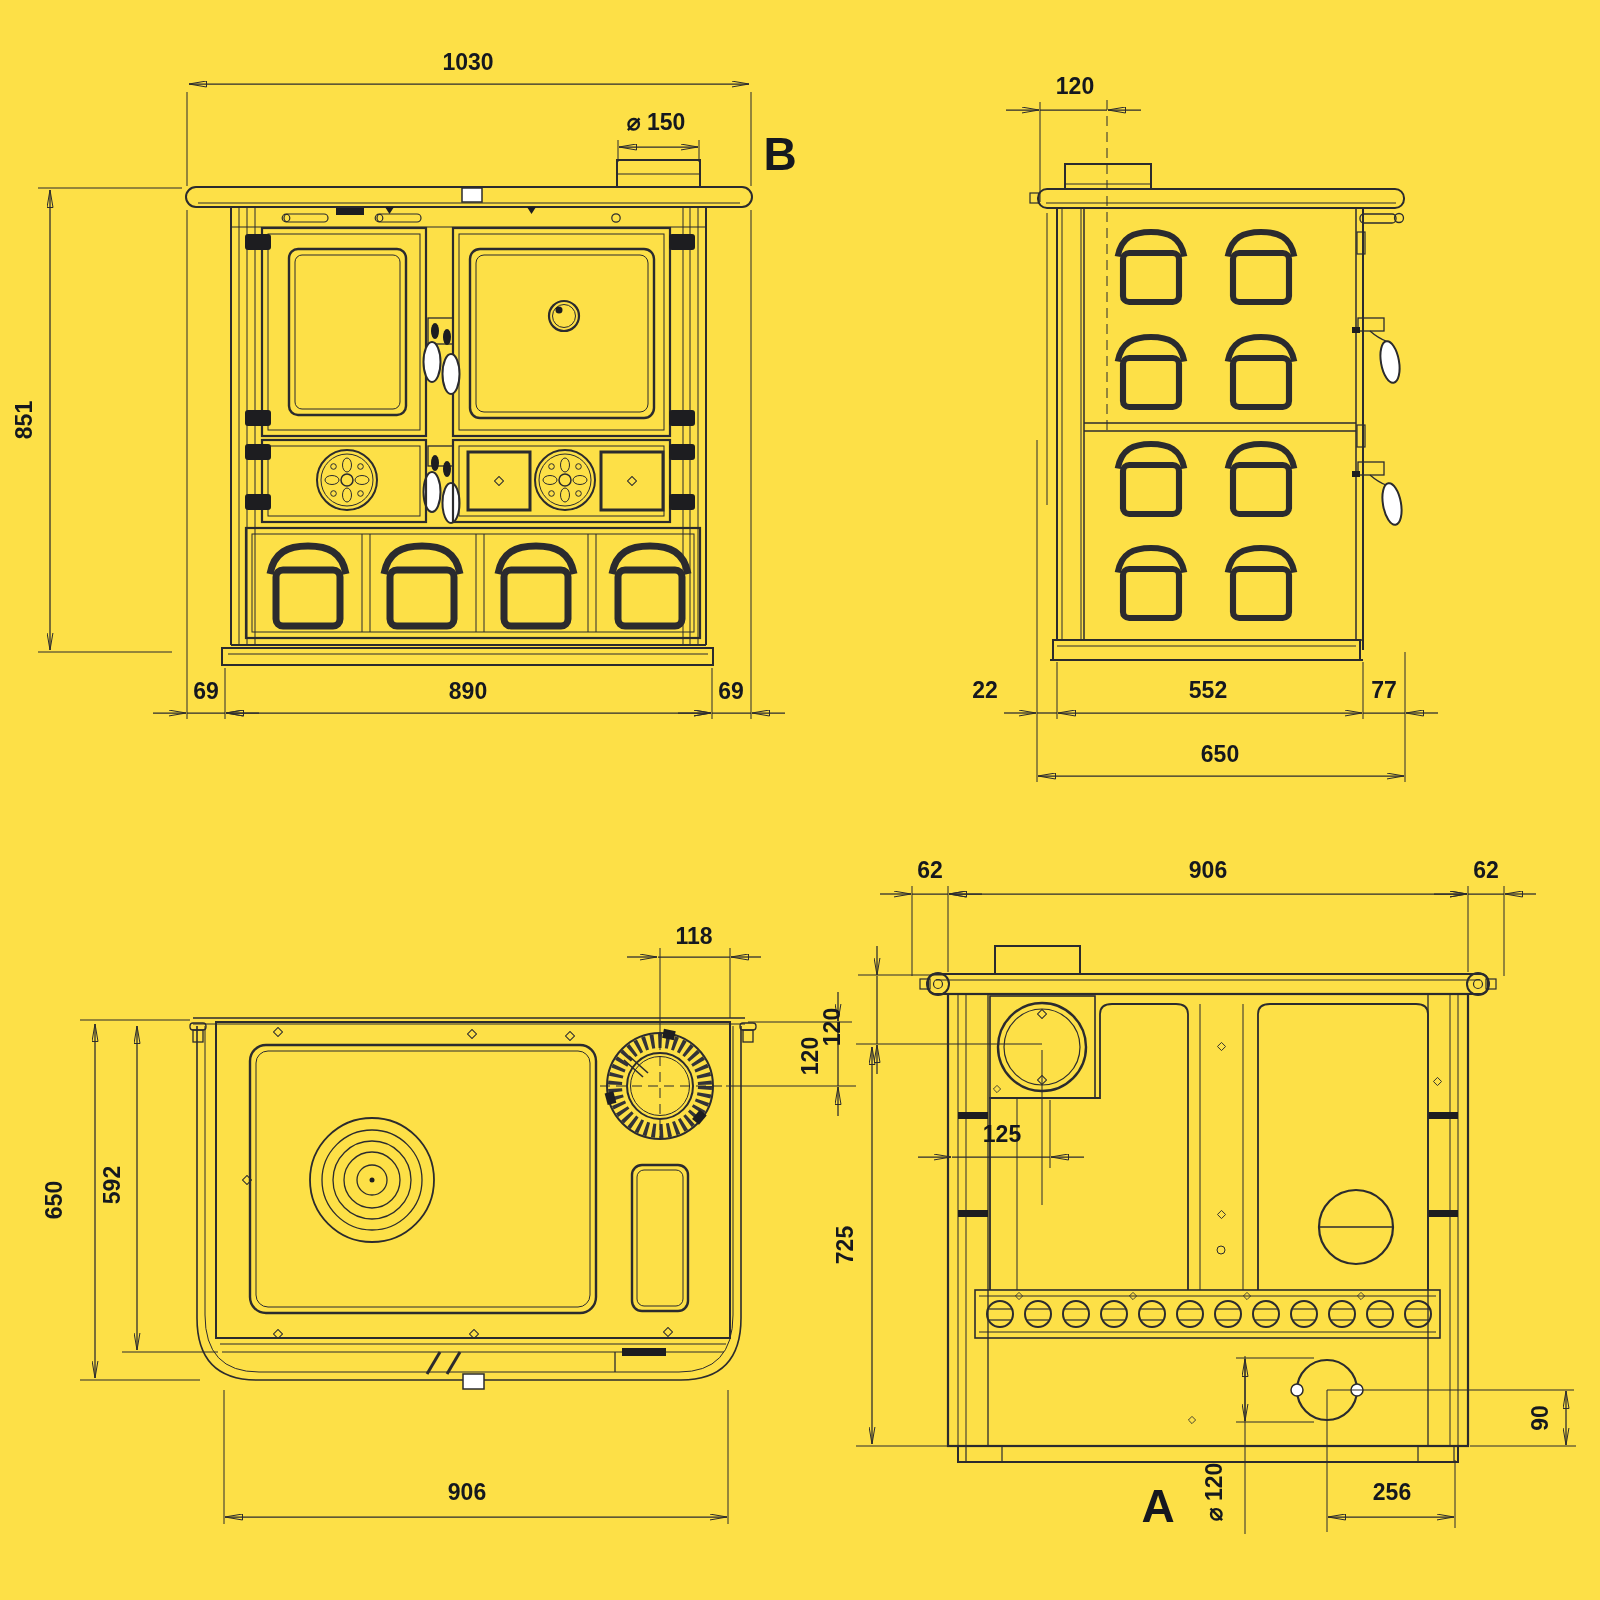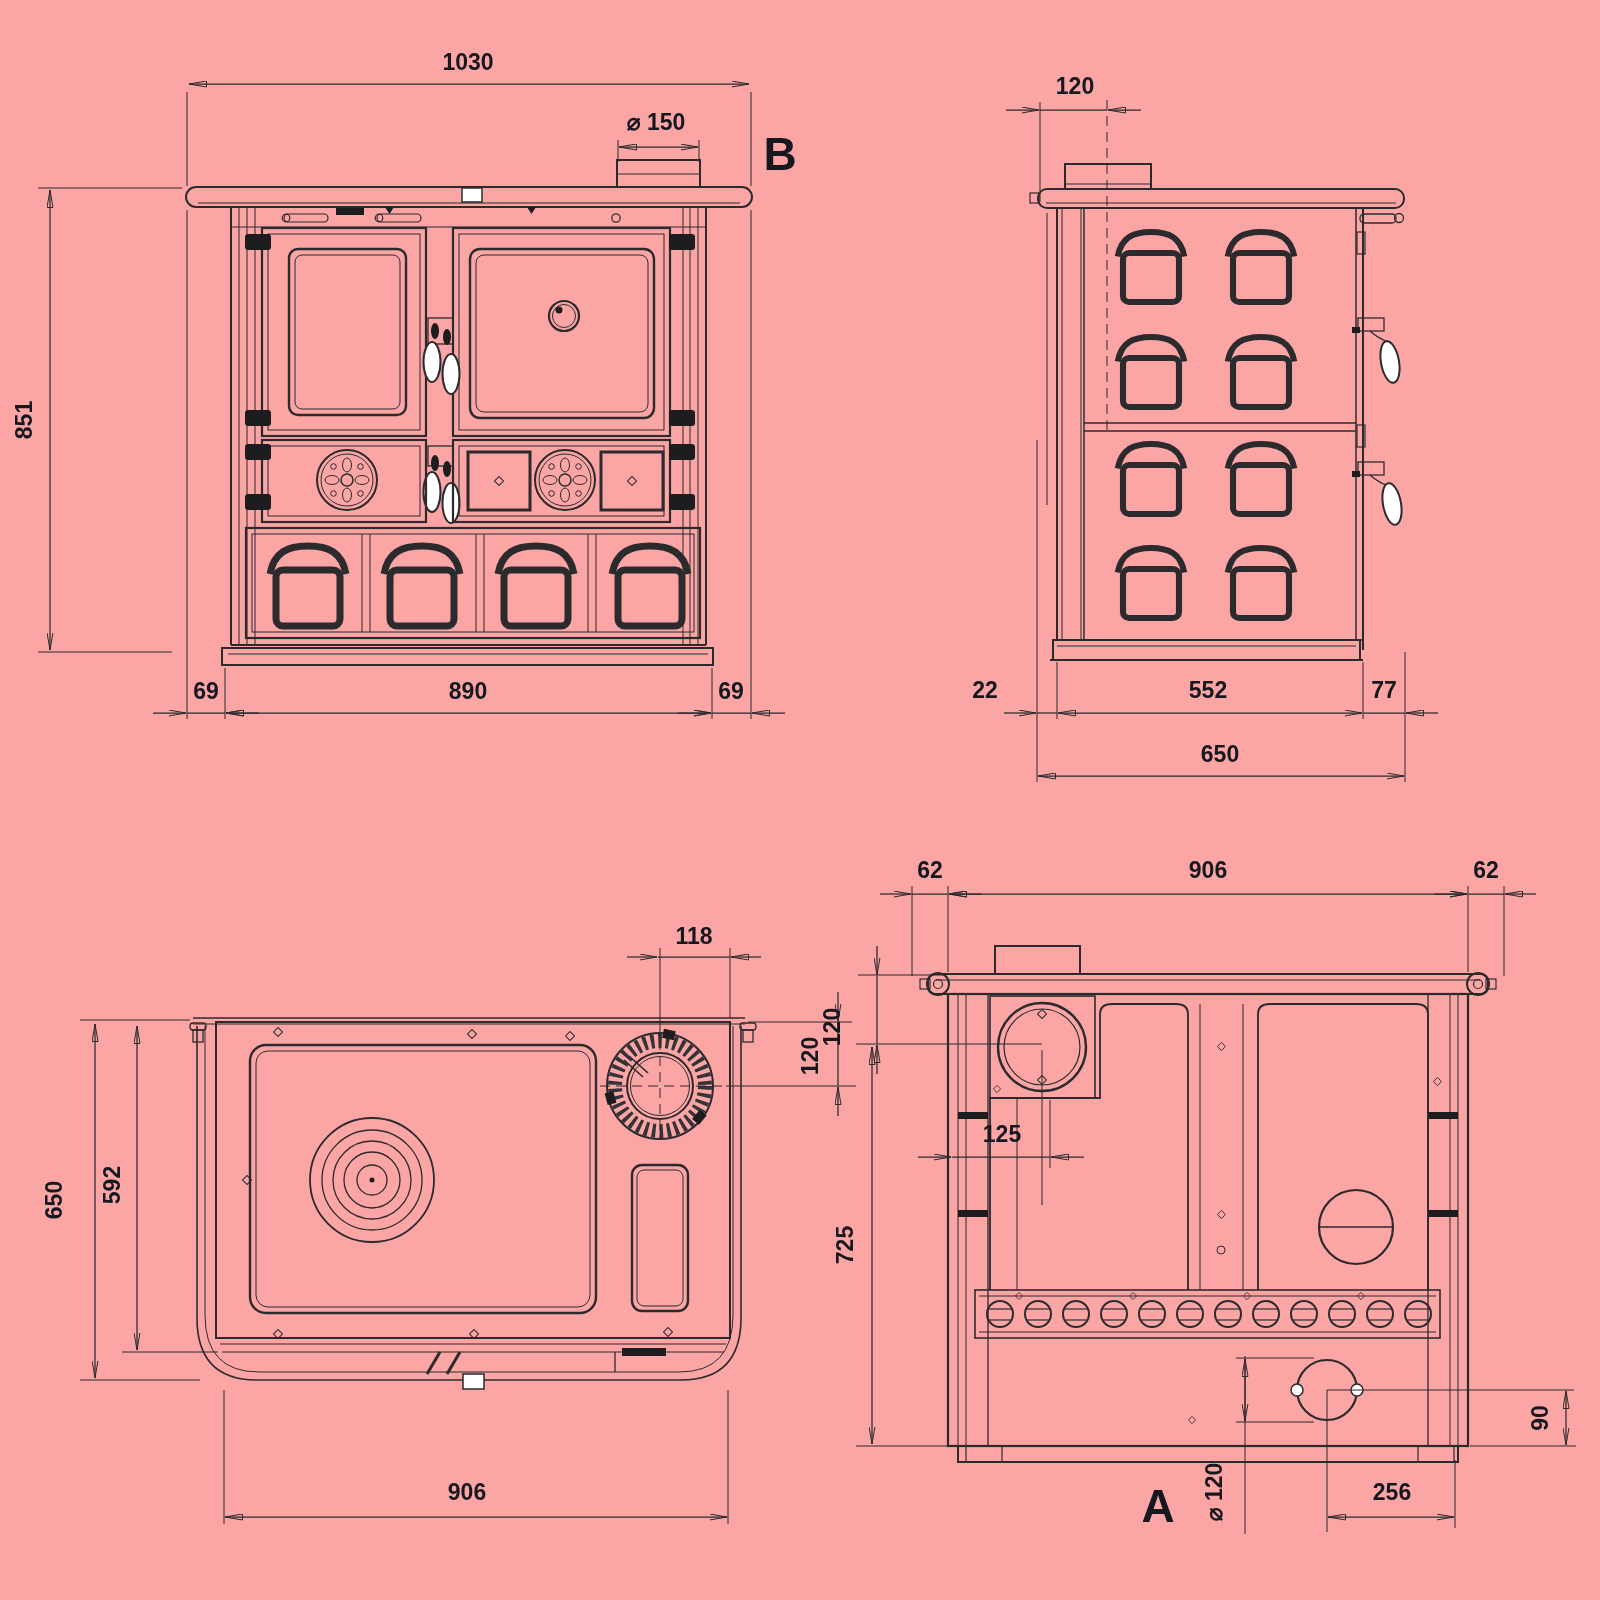--- a/index.html
+++ b/index.html
@@ -1,16 +1,16 @@
 <!DOCTYPE html>
 <html><head>
 <meta charset="utf-8">
 <style>
   html,body{margin:0;padding:0;background:#fff;}
-  .canvas{position:relative;width:1600px;height:1600px;background:#fca5a5;overflow:hidden;}
+  .canvas{position:relative;width:1600px;height:1600px;background:#fde047;overflow:hidden;}
   svg{position:absolute;left:0;top:0;}
   svg line,svg path,svg rect,svg circle,svg ellipse{fill:none;stroke:#2b2b2e;}
   .s1{stroke-width:1}.s12{stroke-width:1.2}.s13{stroke-width:1.3}.s15{stroke-width:1.5}
   .s16{stroke-width:1.6}.s18{stroke-width:1.8}.s2{stroke-width:2}.s22{stroke-width:2.2}
   .s24{stroke-width:2.4}.s3{stroke-width:3}
   .fl{fill:#1d1d20;stroke:none}
   .wh{fill:#ffffff}
   .dim{stroke-width:1.25}
   .ext{stroke-width:1}
   .dsh{stroke-dasharray:10 6}

